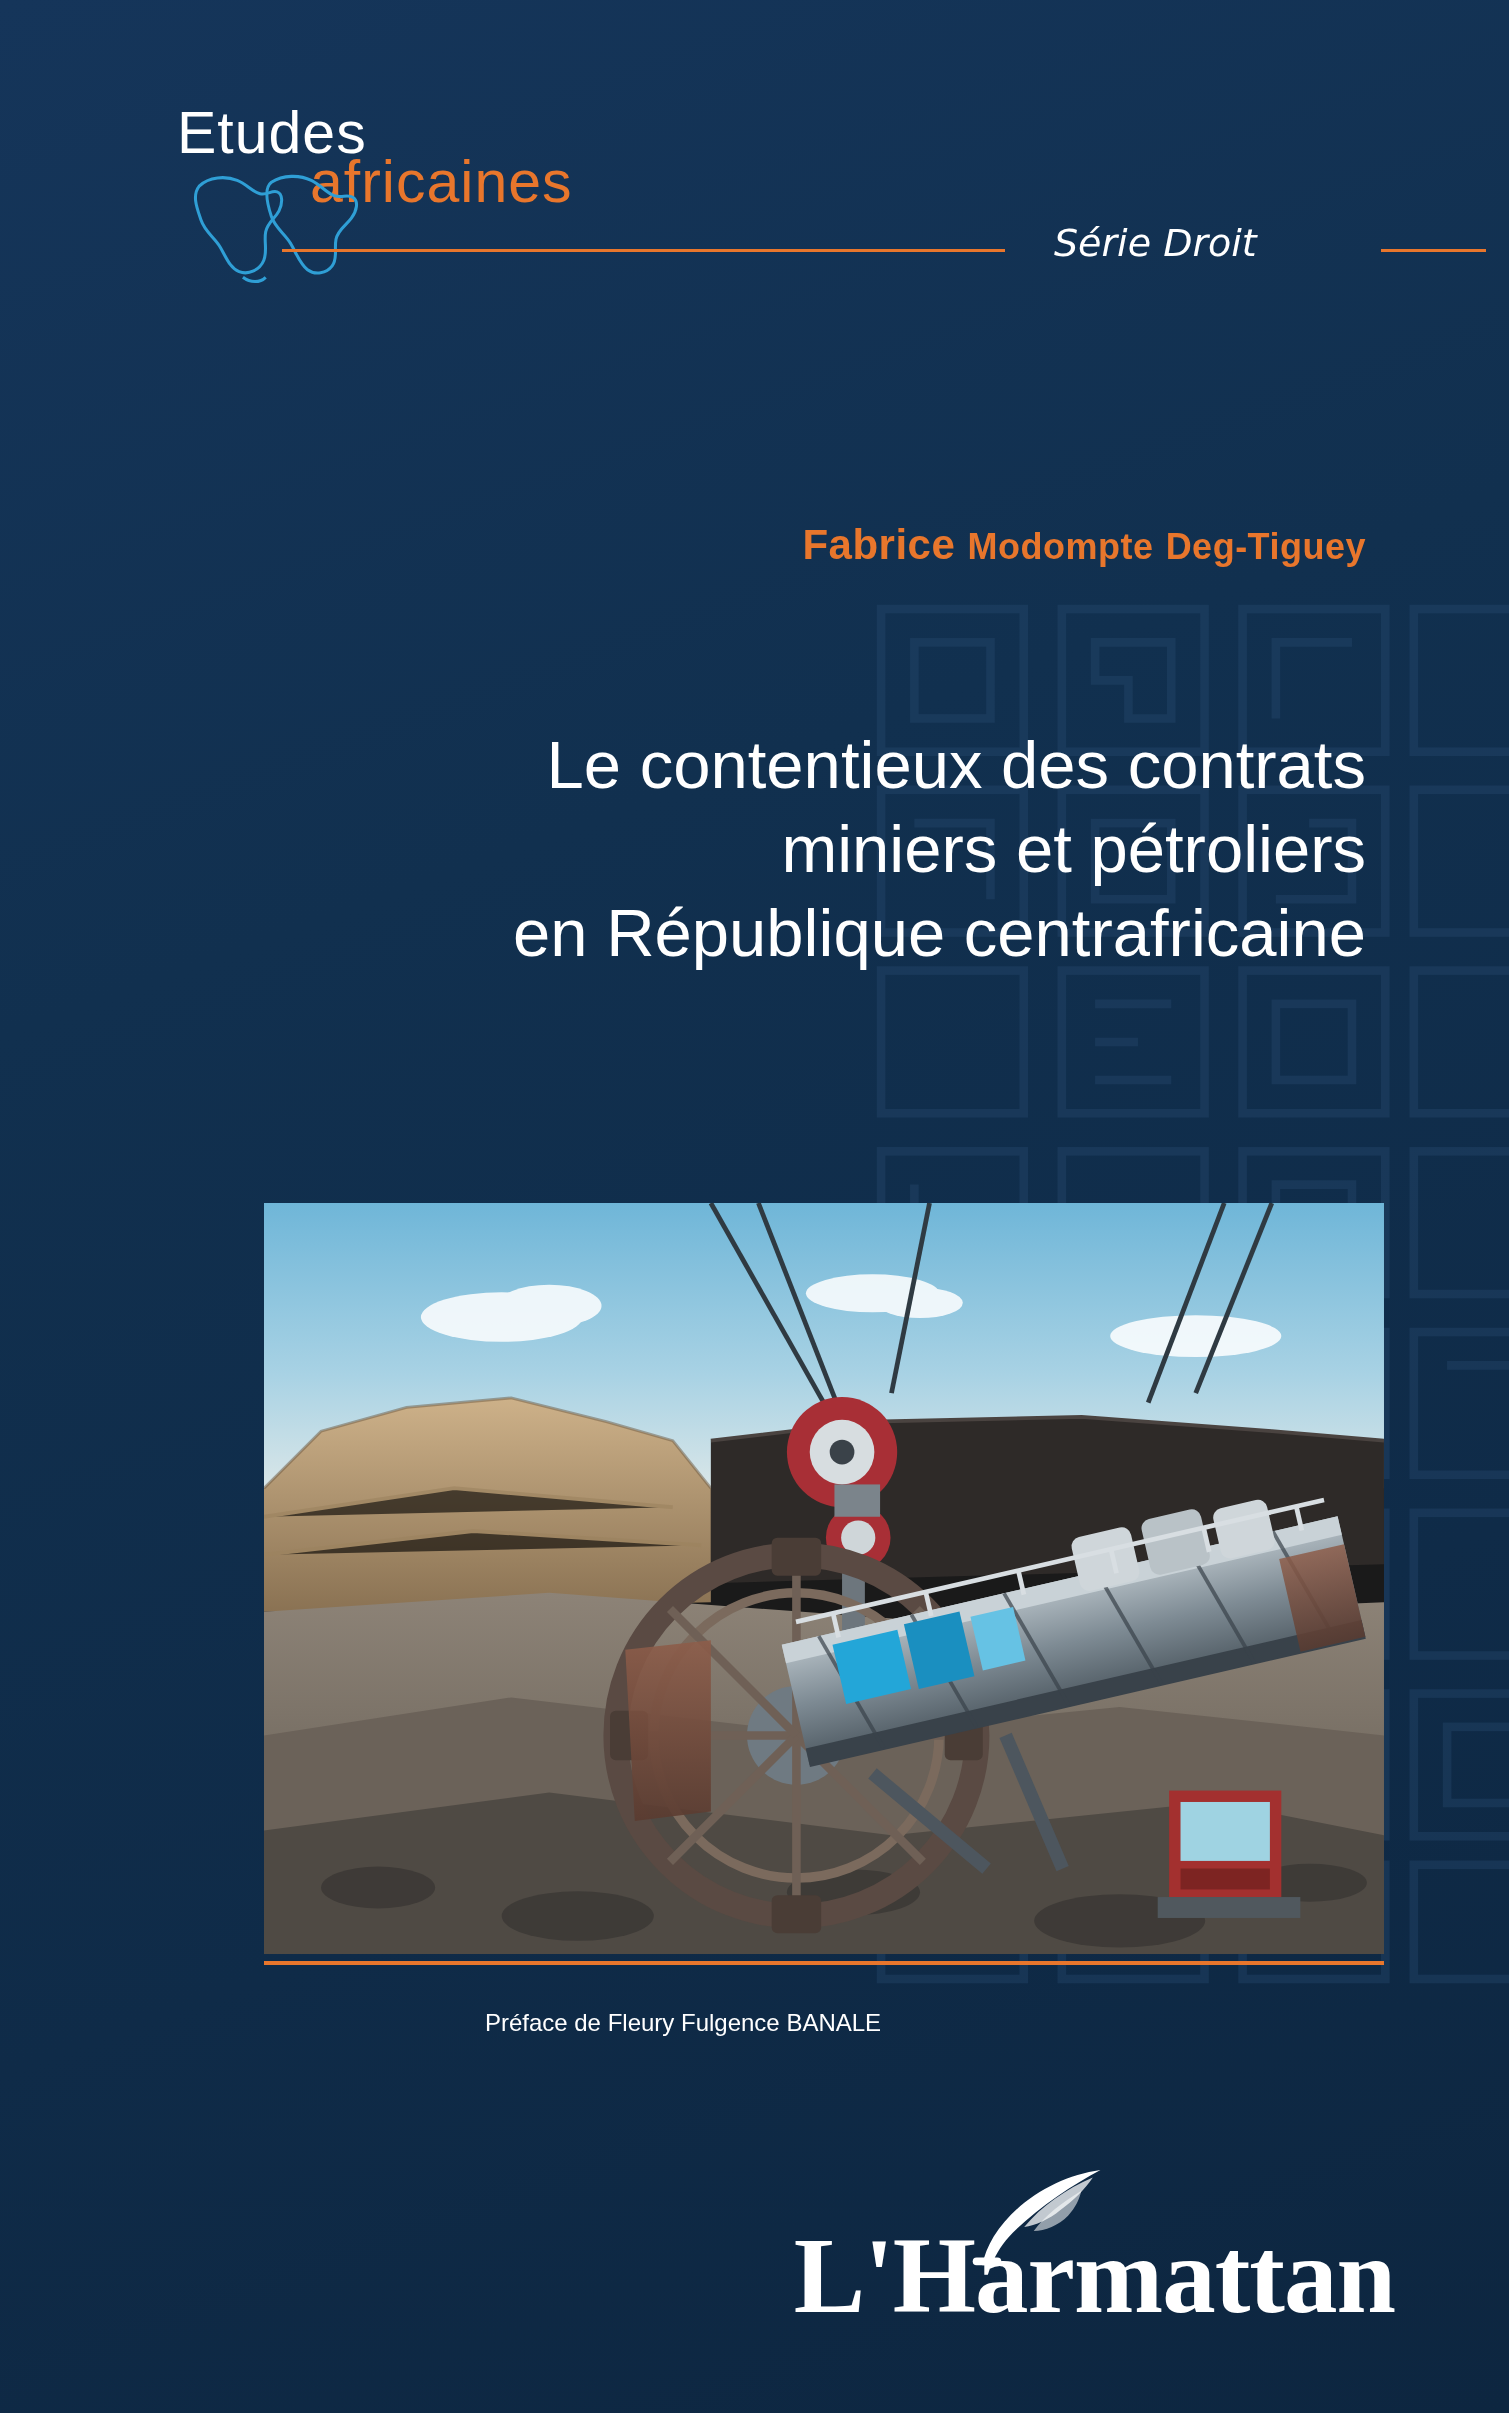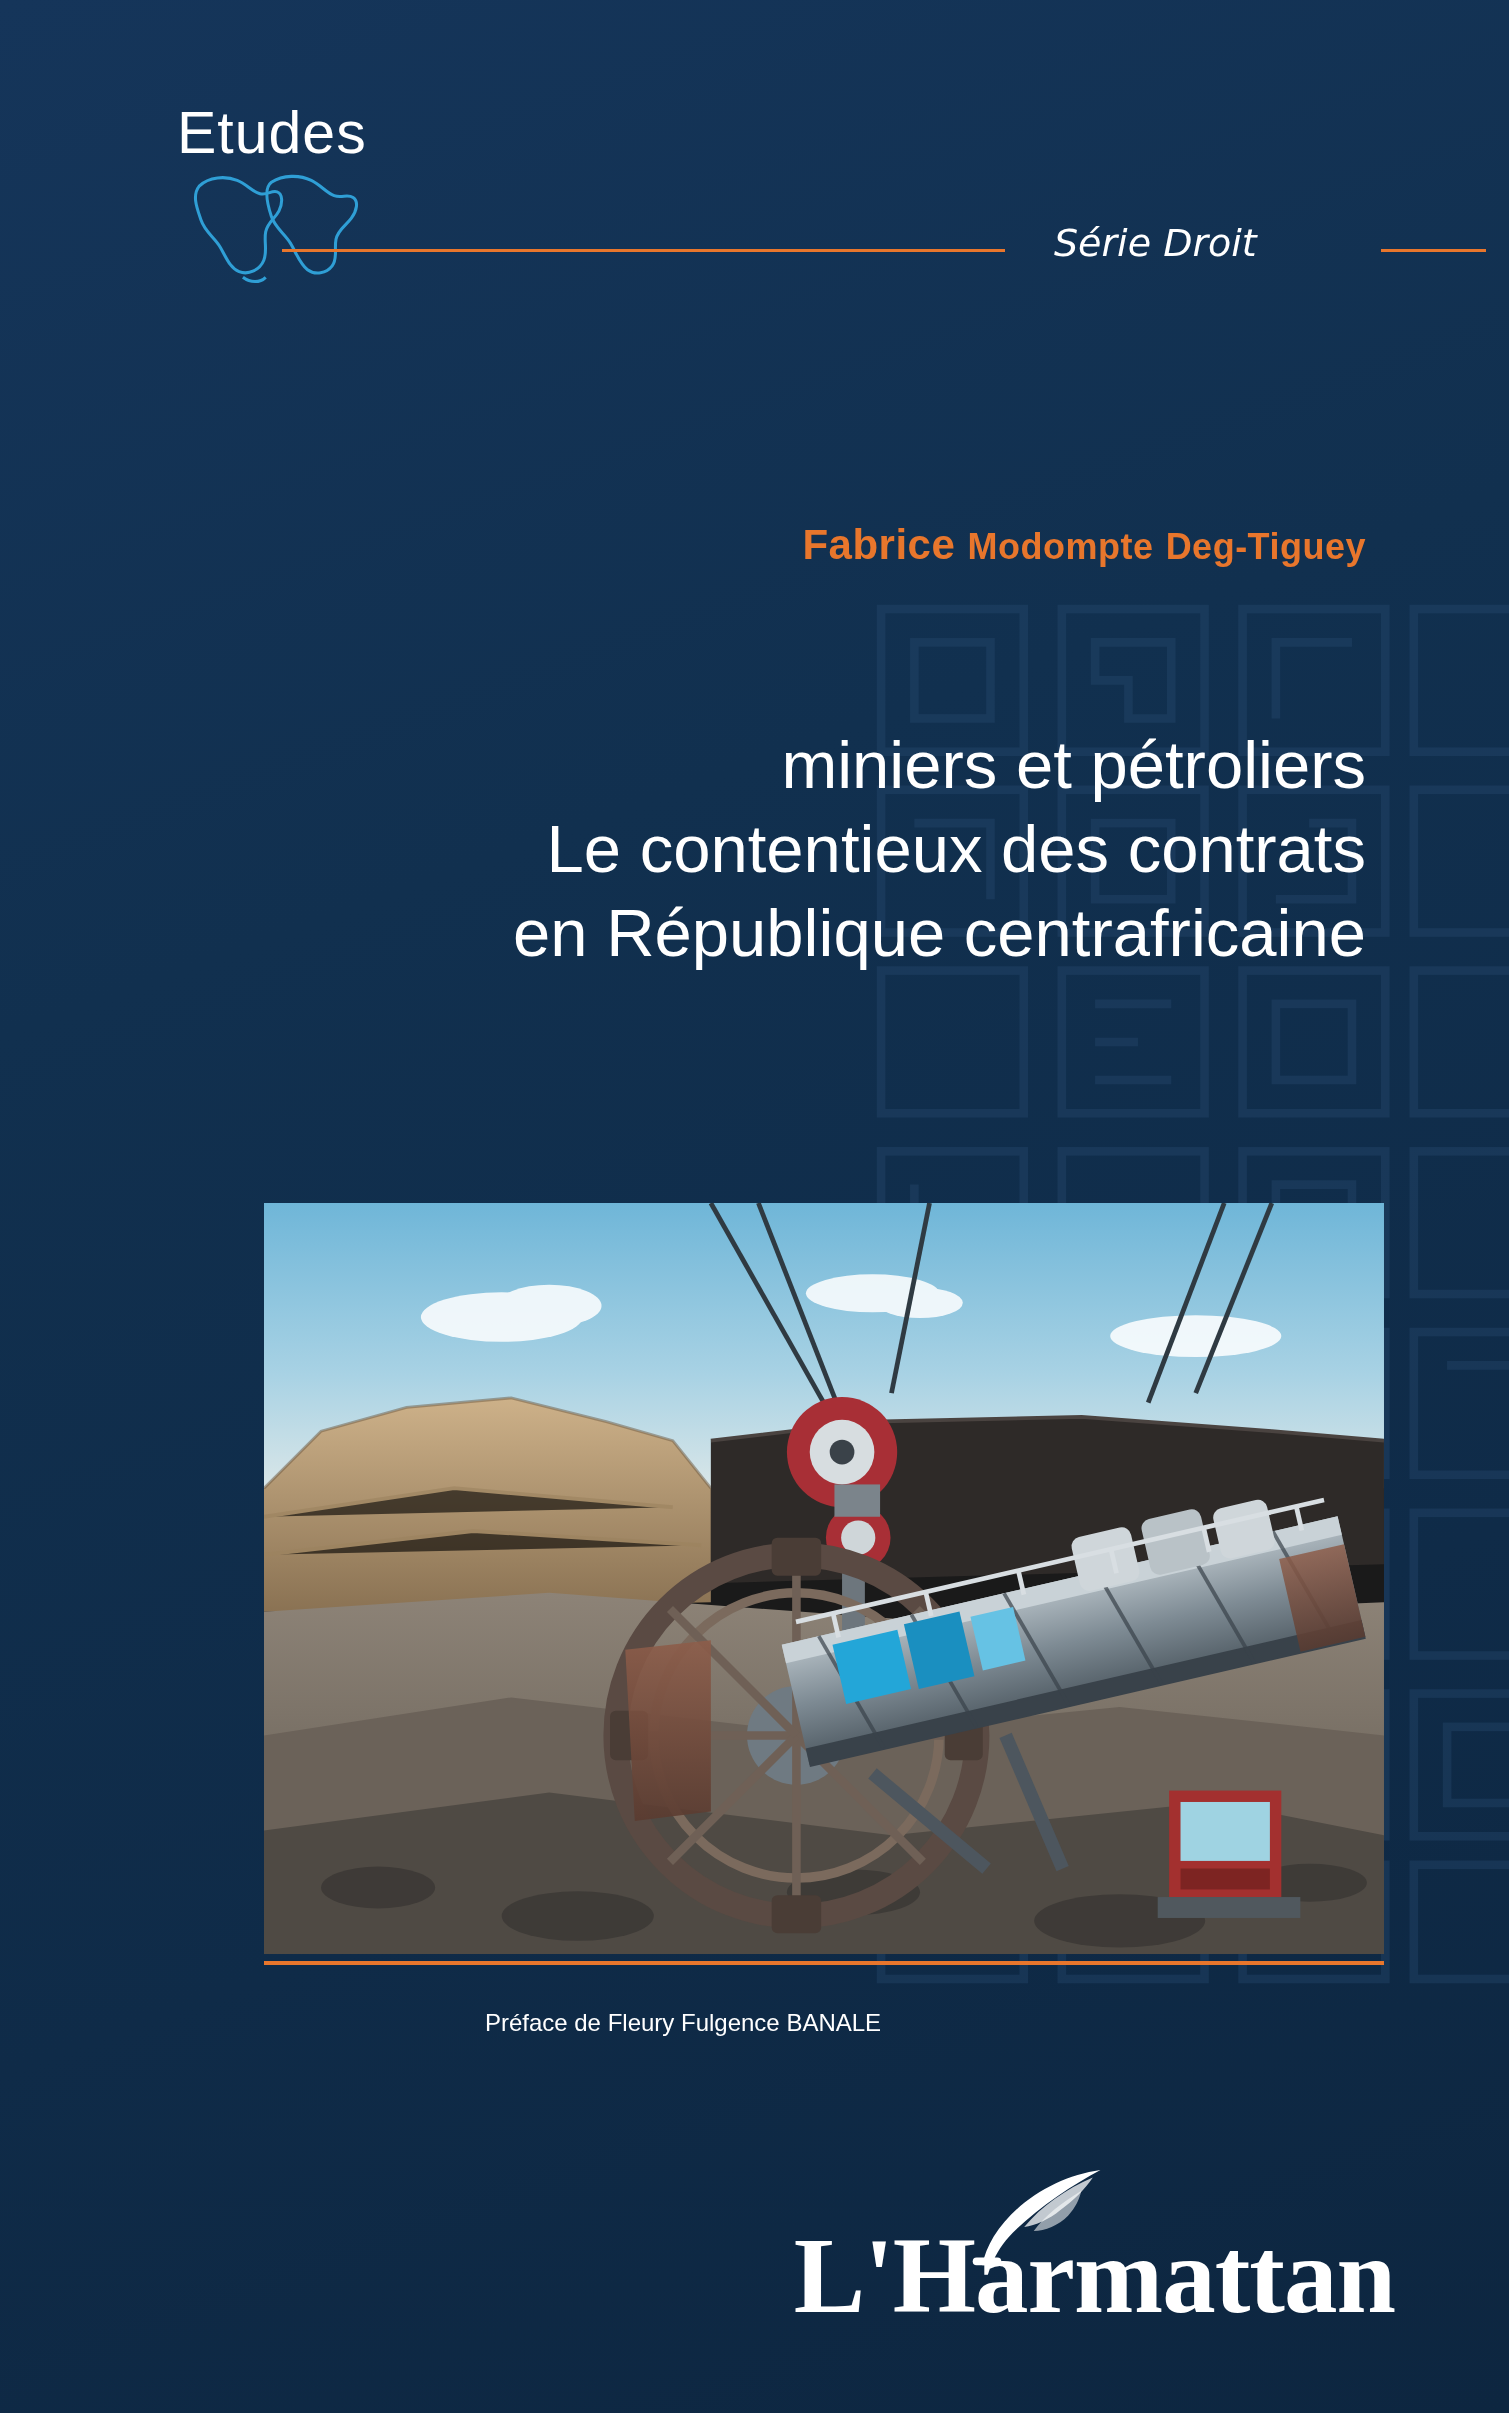--- a/index.html
+++ b/index.html
@@ -244,20 +244,21 @@
 
       <rect x="60" y="1360" width="150" height="120"></rect>
       <rect x="250" y="1360" width="150" height="120"></rect>
       <rect x="440" y="1360" width="150" height="120"></rect>
       <rect x="620" y="1360" width="150" height="120"></rect>
     </g>
   </svg>
 
   <div class="collection">
     <div class="etudes">Etudes</div>
+    <div class="africaines">africaines</div>
     <svg class="africa-map" viewBox="0 0 200 125">
       <g fill="none" stroke="#2f9fd6" stroke-width="3.2" stroke-linejoin="round">
         <path d="M16 20 C26 10, 44 9, 56 14 C66 18, 72 26, 80 28 C88 30, 92 24, 98 26 C104 28, 104 38, 100 46
                  C96 54, 88 58, 86 68 C84 78, 88 88, 84 98 C80 108, 68 114, 58 110 C48 106, 44 94, 38 84
                  C32 74, 22 68, 18 56 C14 44, 8 30, 16 20 Z"></path>
         <path d="M92 16 C104 8, 122 8, 134 14 C144 19, 150 27, 158 30 C166 33, 172 28, 178 32
                  C184 36, 182 46, 176 54 C170 62, 162 66, 160 76 C158 86, 162 96, 156 104
                  C150 112, 138 114, 130 108 C122 102, 118 90, 112 80 C106 70, 96 64, 92 52
                  C88 40, 84 22, 92 16 Z"></path>
         <path d="M62 116 C70 122, 80 122, 86 116"></path>
@@ -268,22 +269,22 @@
   <div class="serie">Série Droit</div>
   <div class="rule-right"></div>
 
   <div class="author">
     <span>Fabrice</span>
     <span class="sc">Modompte</span>
     <span class="sc">Deg-Tiguey</span>
   </div>
 
   <div class="title">
+    <span class="ln">Le contentieux des contrats</span>
     <span class="ln">miniers et pétroliers</span>
-    <span class="ln">Le contentieux des contrats</span>
     <span class="ln">en République centrafricaine</span>
   </div>
 
   <div class="photo-wrap">
     <svg class="photo" viewBox="0 0 1178 790" preserveAspectRatio="none">
       <defs>
         <linearGradient id="sky" x1="0" y1="0" x2="0" y2="1">
           <stop offset="0%" stop-color="#6fb6d8"></stop>
           <stop offset="60%" stop-color="#a8d2e4"></stop>
           <stop offset="100%" stop-color="#d9e6e8"></stop>

